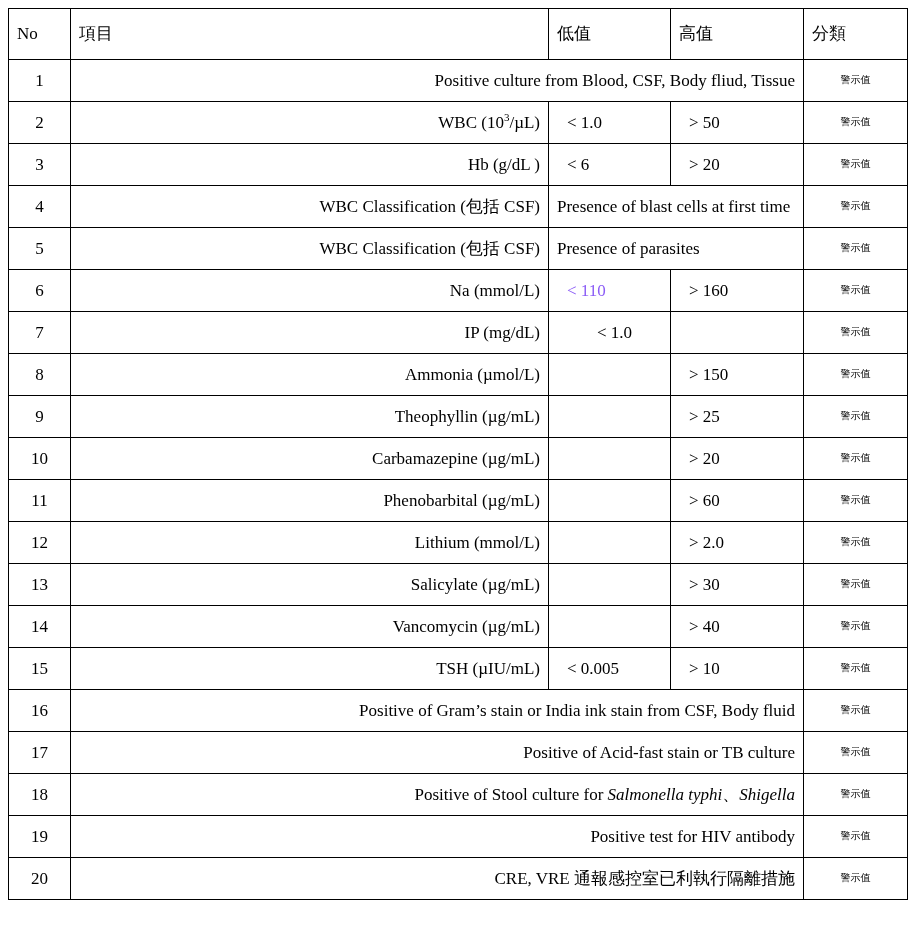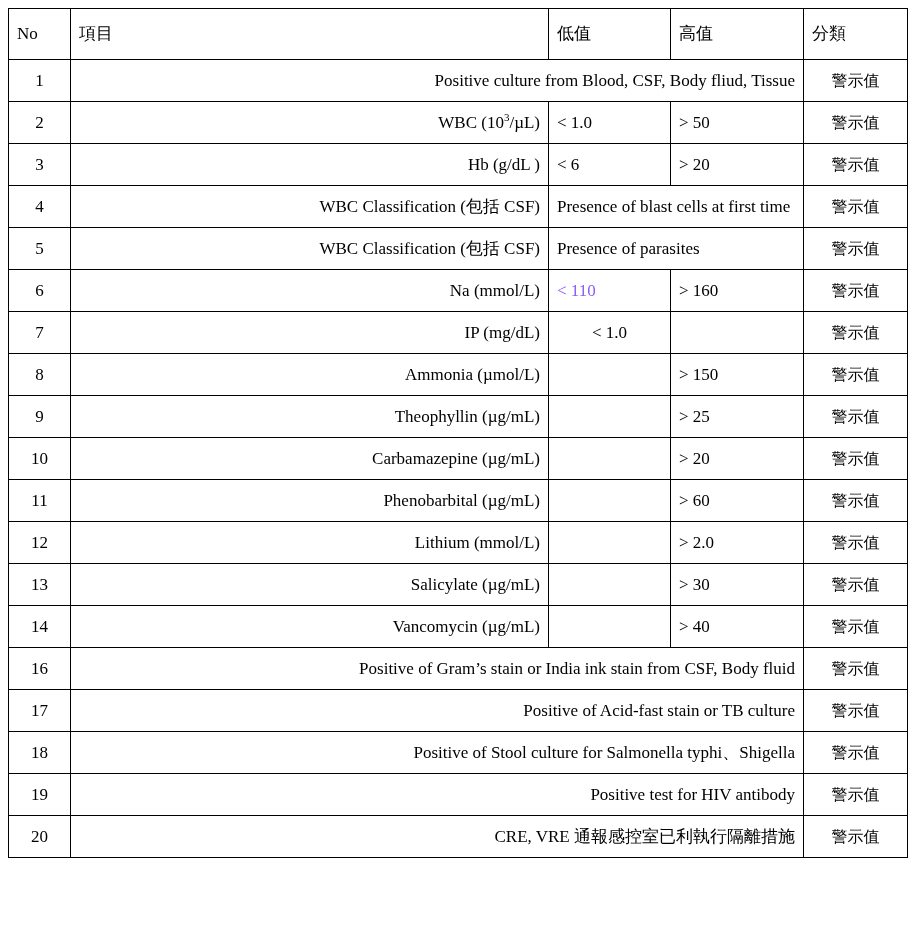--- a/index.html
+++ b/index.html
@@ -48,30 +48,31 @@
     text-align: left;
   }
   tbody td.no {
     text-align: center;
   }
   tbody td.item {
     text-align: right;
   }
   tbody td.low, tbody td.high {
     text-align: left;
-    padding-left: 8px;
+    padding-left: 18px;
   }
   tbody td.cls {
     text-align: center;
-    font-size: 16px;
+    font-size: 10px;
   }
   tbody tr {
     height: 42px;
   }
   .italic {
+    font-style: italic;
   }
   sup {
     font-size: 11px;
     vertical-align: super;
     line-height: 0;
   }
   td.span-mid {
     text-align: left;
     padding-left: 10px;
   }
@@ -192,20 +193,27 @@
           <td class="cls">警示值</td>
         </tr>
         <tr>
           <td class="no">14</td>
           <td class="item">Vancomycin (µg/mL)</td>
           <td class="low"></td>
           <td class="high">&gt; 40</td>
           <td class="cls">警示值</td>
         </tr>
         <tr>
+          <td class="no">15</td>
+          <td class="item">TSH (µIU/mL)</td>
+          <td class="low">&lt; 0.005</td>
+          <td class="high">&gt; 10</td>
+          <td class="cls">警示值</td>
+        </tr>
+        <tr>
           <td class="no">16</td>
           <td class="item span-wide" colspan="3">Positive of Gram’s stain or India ink stain from CSF, Body fluid</td>
           <td class="cls">警示值</td>
         </tr>
         <tr>
           <td class="no">17</td>
           <td class="item span-wide" colspan="3">Positive of Acid-fast stain or TB culture</td>
           <td class="cls">警示值</td>
         </tr>
         <tr>

